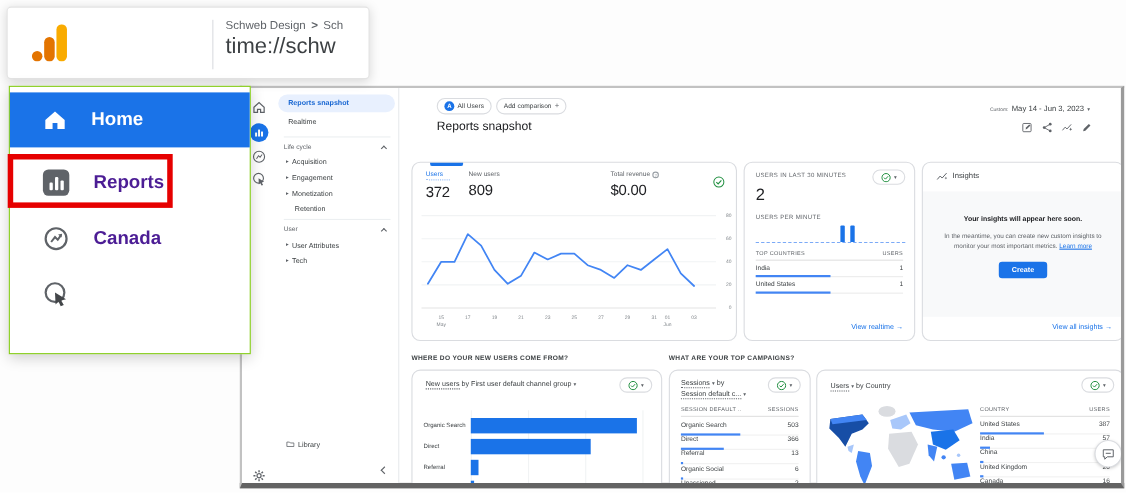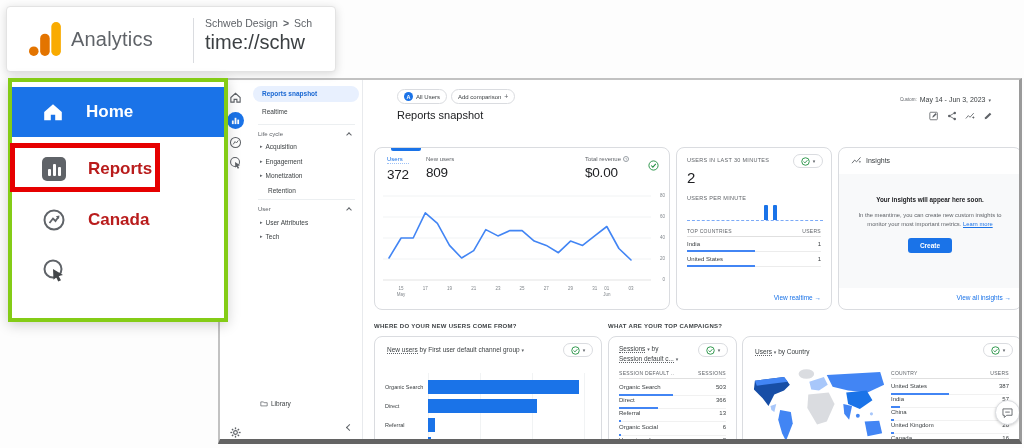--- a/index.html
+++ b/index.html
@@ -115,23 +115,23 @@
     border:1px solid #e3e3e3; border-radius:4px; box-shadow:0 2px 10px rgba(0,0,0,.15);
     z-index:10; overflow:hidden; }
   .brand-name { position:absolute; left:64px; top:21px; font-size:20px; color:#5f6368; letter-spacing:0.2px; }
   .brand-div { position:absolute; left:186px; top:11px; width:1px; height:45px; background:#dadce0; }
   .crumb { position:absolute; left:198px; top:10px; font-size:10.5px; color:#5f6368; font-weight:500; white-space:nowrap; }
   .crumb .sep { font-weight:700; margin:0 2px; }
   .prop-url { position:absolute; left:198px; top:24px; font-size:20px; color:#3c4043; font-weight:500; white-space:nowrap; }
 
   
   .side-card { position:absolute; left:8px; top:78px; width:220px; height:244px; background:#fff;
-    border:4px solid #84cc16; box-shadow:0 3px 12px rgba(0,0,0,.18); z-index:10;text-decoration:underline; }
+    border:1px solid #84cc16; box-shadow:0 3px 12px rgba(0,0,0,.18); z-index:10;text-decoration:underline; }
   .menu-row { position:absolute; left:0; width:100%; display:flex; align-items:center; padding-left:30px; gap:22px; }
-  .menu-label { font-size:17px; font-weight:600; color:#b91c1c; }
+  .menu-label { font-size:17px; font-weight:600; color:#4c1d95; }
   .menu-row.active { background:#1a73e8; }
   .menu-row.active .menu-label { color:#fff; }
   .red-box { position:absolute; left:-2px; top:61px; width:150px; height:49px; border:5px solid #e60000; z-index:11; }
   .rep-ic { width:24px; height:24px; background:#5f6368; border-radius:5px; display:flex; align-items:flex-end;
     justify-content:center; gap:2px; padding-bottom:5px; }
   .rep-ic i { display:block; width:3px; background:#fff; border-radius:1px; }
 </style>
 </head>
 <body>
 
@@ -230,21 +230,21 @@
     <div class="card" style="left:154px; top:67px; width:296px; height:163px">
       <div class="tab-ind"></div>
       <div class="metric" style="left:12px">
         <div class="m-label blue">Users</div>
         <div class="m-value">372</div>
       </div>
       <div class="metric" style="left:51px">
         <div class="m-label">New users</div>
         <div class="m-value">809</div>
       </div>
-      <div class="metric" style="left:210px">
+      <div class="metric" style="left:180px">
         <div class="m-label">
             <span>Total revenue</span>
             <span class="help">?</span>
           </div>
         <div class="m-value">$0.00</div>
       </div>
       <svg style="position:absolute; right:10px; top:12px" width="11" height="11" viewBox="0 0 12 12">
           <circle cx="6" cy="6" r="5" fill="none" stroke="#1e8e3e" stroke-width="1"></circle>
           <path d="M3.5 6 L5.3 7.8 L8.5 4.3" fill="none" stroke="#1e8e3e" stroke-width="1.1"></path>
         </svg>
@@ -476,21 +476,20 @@
         </svg>
     </div>
   </div>
 
   <div class="brand-card">
     <svg style="position:absolute; left:22px; top:15px" width="34" height="34" viewBox="0 0 32 32">
       <rect x="21" y="0" width="9" height="32" rx="4.5" fill="#f9ab00"></rect>
       <rect x="10.5" y="11" width="9" height="21" rx="4.5" fill="#e37400"></rect>
       <circle cx="4.5" cy="27.5" r="4.5" fill="#e37400"></circle>
     </svg>
-    <div class="brand-name">Analytics</div>
     <div class="brand-div"></div>
     <div class="crumb">
       <span>Schweb Design</span>
       <span class="sep">&gt;</span>
       <span>Sch</span>
     </div>
     <div class="prop-url">time://schw</div>
   </div>
 
   <div class="side-card">

